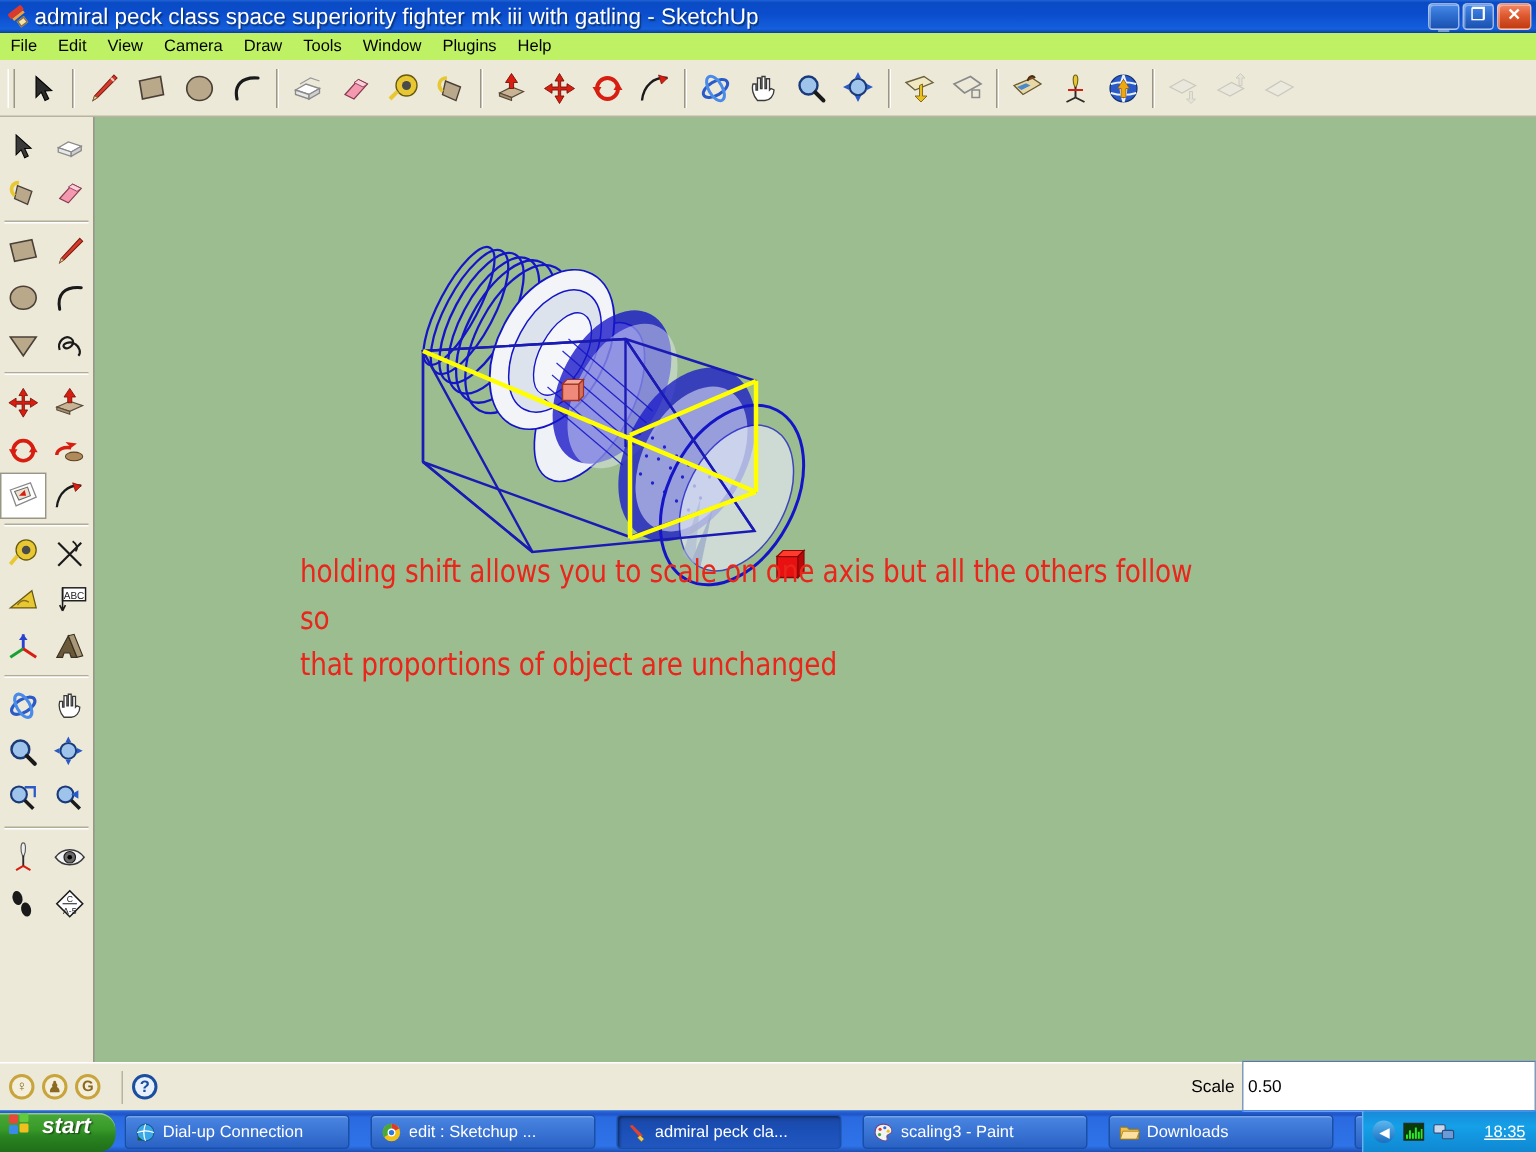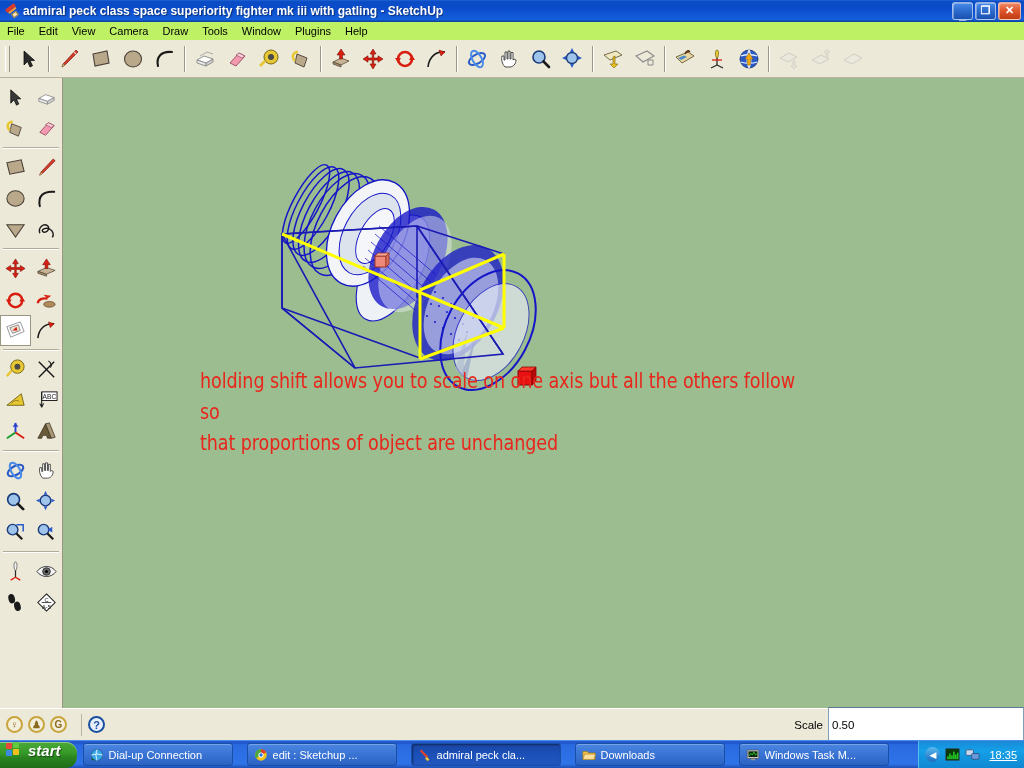--- a/index.html
+++ b/index.html
@@ -25,21 +25,21 @@
   .title-icon .blade {
     position: absolute; left: 2px; top: 3px; width: 11px; height: 4px;
     background: #d93a2b; transform: rotate(-38deg); border-radius: 1px;
     box-shadow: 0 3px 0 -1px #f0a23a;
   }
   .title-icon .hilt {
     position: absolute; left: 9px; top: 9px; width: 6px; height: 5px;
     background: #f2e2b0; border: 1px solid #8a7040; transform: rotate(-38deg);
   }
   .titlebar .caption {
-    color: #fff; font-size: 12px; font-weight: bold;
+    color: #fff; font-size: 15px; font-weight: normal;
     text-shadow: 1px 1px 1px rgba(0,0,0,.45);
     white-space: nowrap; overflow: hidden;
   }
   .win-buttons { position: absolute; right: 3px; top: 2px; display: flex; gap: 2px; }
   .win-btn {
     width: 21px; height: 18px; border-radius: 3px;
     border: 1px solid #gray; border: 1px solid rgba(255,255,255,.55);
     display: flex; align-items: center; justify-content: center;
     color: #fff; font-size: 11px; font-weight: bold; font-family: "Liberation Sans", sans-serif;
     background: linear-gradient(to bottom,#4a8ae8 0%,#2e6ed0 45%,#1a51b0 100%);
@@ -196,21 +196,21 @@
     height: 28px; display: flex; align-items: center; gap: 5px; padding: 0 7px 0 6px;
     background: linear-gradient(to bottom,#1a8ad8 0%,#14a0e8 35%,#0f86d0 100%);
     border-left: 1px solid #5bb8f0;
   }
   .tray-arrow {
     width: 15px; height: 15px; border-radius: 50%;
     background: linear-gradient(to bottom,#5bb8f0,#1a6ec0);
     color: #fff; font-size: 9px; display: flex; align-items: center;
     justify-content: center; cursor: pointer;
   }
-  .tray .clock { color: #fff; font-size: 11px; margin-left: 4px; cursor: default; text-decoration: underline; }
+  .tray .clock { color: #fff; font-size: 11px; margin-left: 14px; cursor: default; text-decoration: underline; }
   .tray-ic { width: 15px; height: 15px; cursor: pointer; flex: 0 0 auto; }
 </style>
 </head>
 <body>
 
 <div id="app">
 
   <div class="titlebar">
     <div class="title-icon">
       <span class="blade"></span>
@@ -803,20 +803,30 @@
       </div>
       <div class="task active">
         <svg width="14" height="14" viewBox="0 0 16 16" style="flex:0 0 auto">
           <path d="M2 3 L4 2 L12 10 L10 12 Z" fill="#e0422e"></path>
           <path d="M10 10 L13 13 L11 15 L8 12 Z" fill="#f0c84a" stroke="#8a7030" stroke-width=".5"></path>
         </svg>
         <span class="tlabel">admiral peck cla...</span>
       </div>
       <div class="task">
         <svg width="14" height="14" viewBox="0 0 16 16" style="flex:0 0 auto">
+          <path d="M8 1.6 C12 1.6, 14.4 4, 14.4 7 C14.4 9.4, 11 9, 10.6 10.6 C10.2 12.6, 12 13, 10 14.2 C8.6 14.9, 1.6 12.8, 1.6 8 C1.6 4, 4 1.6, 8 1.6 Z" fill="#f2f2f2" stroke="#6a4a8a" stroke-width=".8"></path>
+          <circle cx="5.4" cy="5.6" r="1.2" fill="#e03a2a"></circle>
+          <circle cx="9" cy="4.4" r="1.2" fill="#2a6ae0"></circle>
+          <circle cx="11.6" cy="7" r="1.2" fill="#e8c020"></circle>
+          <circle cx="5" cy="9.6" r="1.2" fill="#3aa83a"></circle>
+        </svg>
+        <span class="tlabel">scaling3 - Paint</span>
+      </div>
+      <div class="task">
+        <svg width="14" height="14" viewBox="0 0 16 16" style="flex:0 0 auto">
           <path d="M1 4 L6 4 L7.4 5.6 L15 5.6 L15 13 L1 13 Z" fill="#f2c04a" stroke="#a07a10" stroke-width=".7"></path>
           <path d="M1 13 L3 7 L15.6 7 L13.4 13 Z" fill="#fbe0a0" stroke="#a07a10" stroke-width=".6"></path>
         </svg>
         <span class="tlabel">Downloads</span>
       </div>
       <div class="task">
         <svg width="14" height="14" viewBox="0 0 16 16" style="flex:0 0 auto">
           <rect x="1.4" y="2.4" width="13.2" height="9.6" rx="1" fill="#dcdcdc" stroke="#4a4a4a" stroke-width=".8"></rect>
           <rect x="2.8" y="3.8" width="10.4" height="6.6" fill="#0a2a0a"></rect>
           <path d="M3.6 9 L5.4 6 L7.2 8 L9 4.6 L11 8.2 L12.6 6" fill="none" stroke="#3ae83a" stroke-width=".8"></path>

